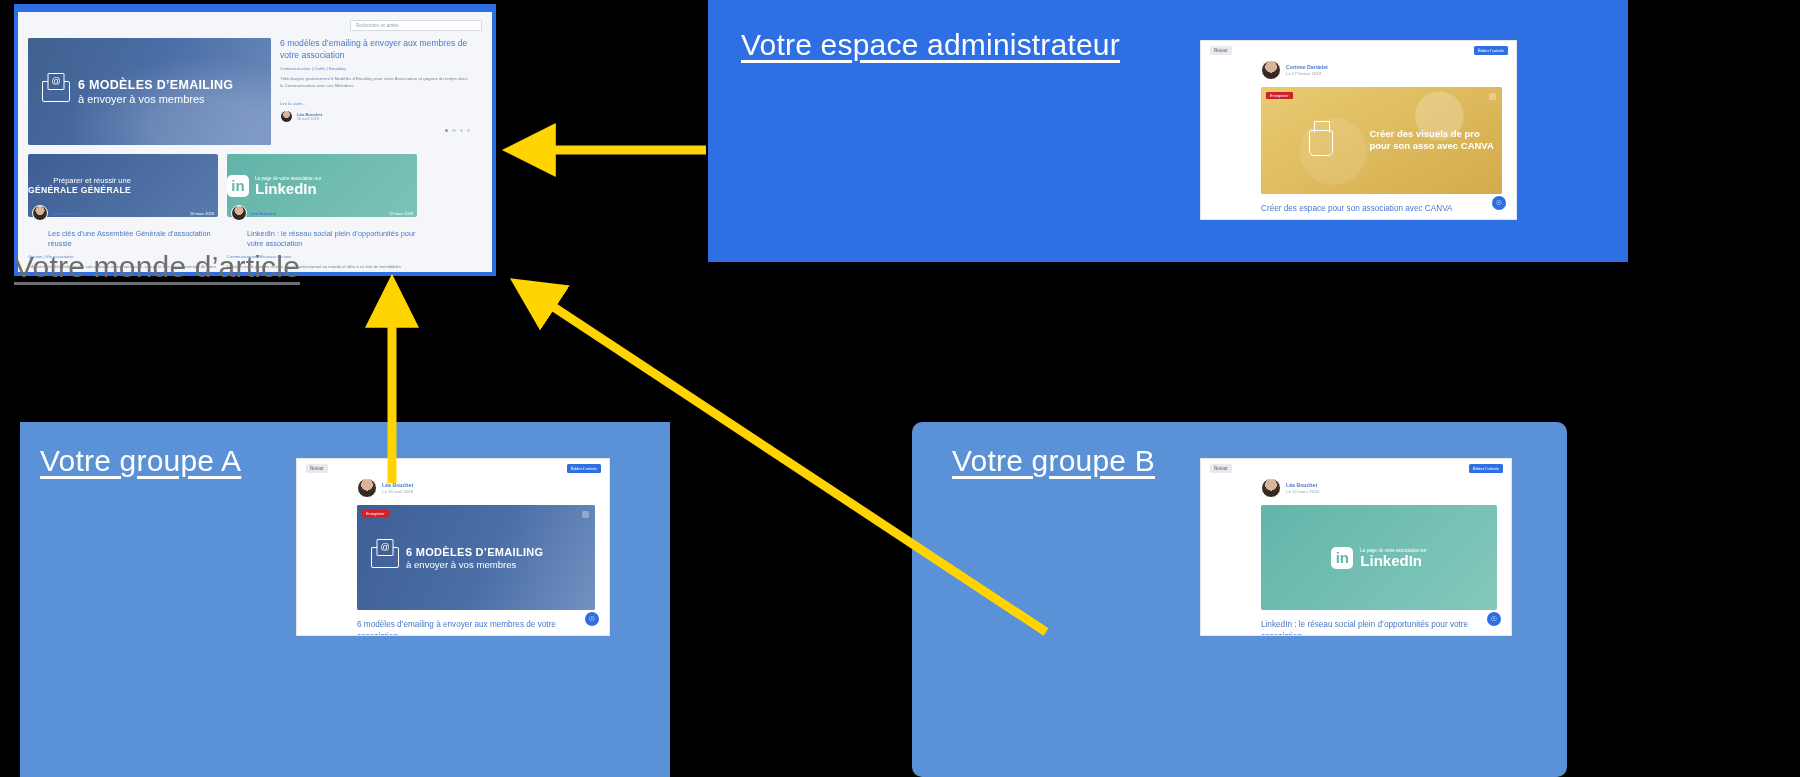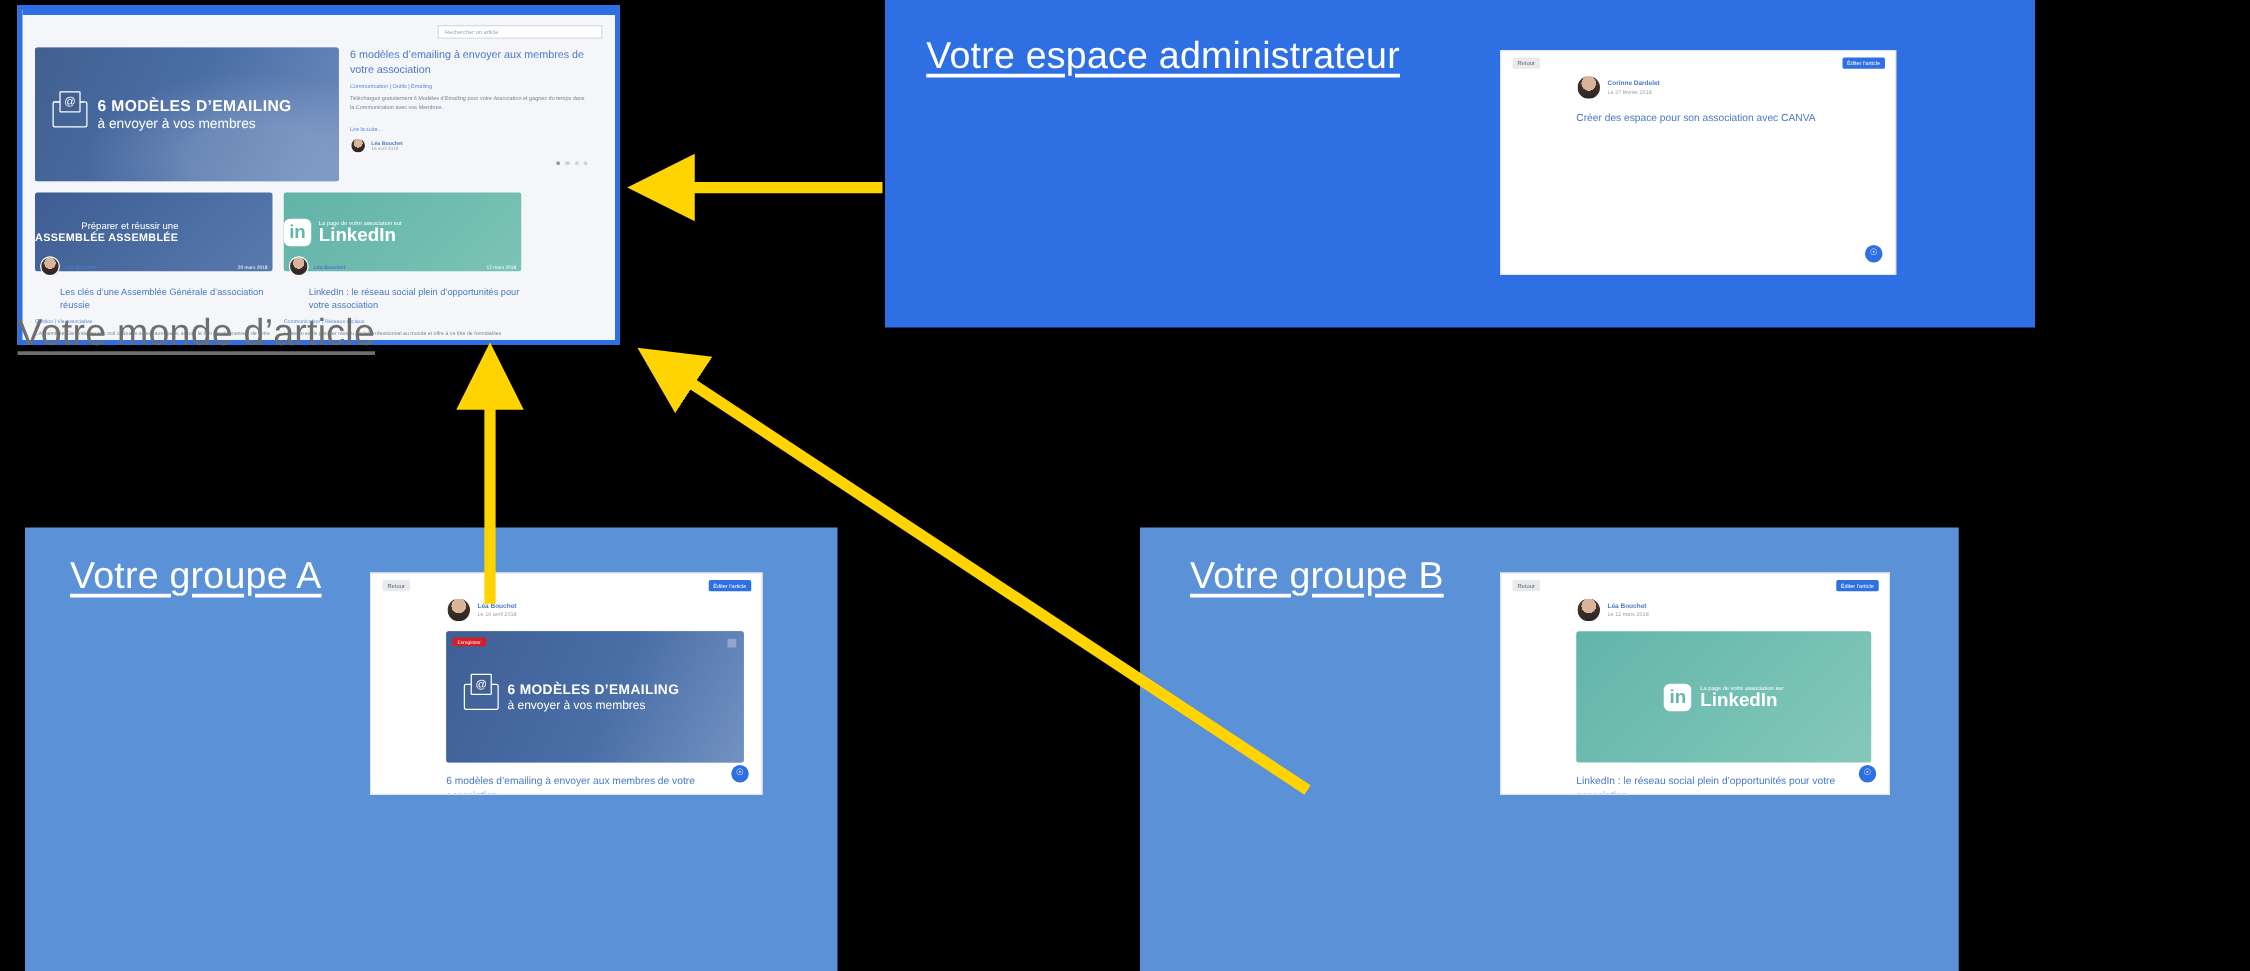--- a/index.html
+++ b/index.html
@@ -76,22 +76,22 @@
   .card-meta .ava{width:14px;height:14px;}
   .card-date{margin-left:auto;color:#fff;font-size:3.9px;padding-right:4px;}
   .card-ttl{color:#4a79c7;font-size:7.4px;line-height:1.35;margin-top:8px;padding-left:20px;}
   .card-cats{color:#5b8bd4;font-size:4.2px;margin-top:5px;}
   .card-exc{color:#7b8694;font-size:4.2px;line-height:1.6;margin-top:5px;}
 
   
   #admin-panel{left:708px;top:0;width:920px;height:262px;background:#2f6fe4;}
   #admin-panel .panel-label{position:absolute;left:33px;top:28px;}
   #groupa-panel{left:20px;top:422px;width:650px;height:355px;background:#5b91d6;}
-  #groupa-panel .panel-label{position:absolute;left:36px;top:22px;}
-  #groupb-panel{left:912px;top:422px;width:655px;height:355px;background:#5b91d6;}
+  #groupa-panel .panel-label{position:absolute;left:20px;top:22px;}
+  #groupb-panel{left:912px;top:422px;width:655px;height:355px;background:#5b91d6;border-radius:10px;}
   #groupb-panel .panel-label{position:absolute;left:40px;top:22px;}
 
   
   .app{position:absolute;background:#fff;border:1px solid #e3e7ec;box-sizing:border-box;
     overflow:hidden;}
   .app-top{position:relative;height:16px;}
   .btn-back{position:absolute;left:9px;top:5px;background:#e8eaed;color:#5a6069;
      font-size:4.6px;padding:2px 4px;border-radius:1.5px;}
   .btn-edit{position:absolute;right:8px;top:5px;background:#2f6fe4;color:#fff;
      font-size:4.4px;padding:2px 4px;border-radius:1.5px;}
@@ -188,21 +188,21 @@
           </div>
         </div>
       </div>
 
       <div class="ap-row2">
 
         <div class="ap-card">
           <div class="thumb thumb-ag">
             <div class="ag-txt">
               <div class="ag-l1">Préparer et réussir une</div>
-              <div class="ag-l2">ASSEMBLÉE ASSEMBLÉE</div>
+              <div class="ag-l2">GÉNÉRALE GÉNÉRALE</div>
             </div>
           </div>
           <div class="card-meta">
             <span class="ava"></span>
             <span class="ap-aname">Léa Bouchet</span>
             <span class="card-date">20 mars 2018</span>
           </div>
           <div class="card-ttl">Les clés d’une Assemblée Générale d’association réussie</div>
           <div class="card-cats">Gestion | Vie associative</div>
           <div class="card-exc">L’Assemblée Générale, qu’elle soit ordinaire ou extraordinaire, assure le bon fonctionnement de votre association. C’est à l’occasion d’AG que sont prises les décisions importantes pour l’avenir de votre association (subvention, investissements, rôles des membres, etc.). Découvrez nos...</div>
@@ -246,20 +246,30 @@
       <span class="btn-edit">Éditer l’article</span>
     </div>
     <div class="app-body">
       <div class="app-auth">
         <span class="ava"></span>
         <span>
           <div class="app-aname">Corinne Dardelet</div>
           <div class="app-adate">Le 27 février 2018</div>
         </span>
       </div>
+      <div class="app-hero">
+        <div class="canva-art"></div>
+        <span class="badge-cat">Enregistrer</span>
+        <span class="sq-ico"></span>
+        <span class="cup"></span>
+        <div class="canva-txt">
+          <div class="canva-l1">Créer des visuels de pro</div>
+          <div class="canva-l2">pour son asso avec CANVA</div>
+        </div>
+      </div>
       <div class="app-ttl">Créer des espace pour son association avec CANVA</div>
 
     </div>
     <span class="fab">☉</span>
   </div>
 
   <div class="panel" id="groupa-panel">
     <div class="panel-label">Votre groupe A</div>
   </div>
 

